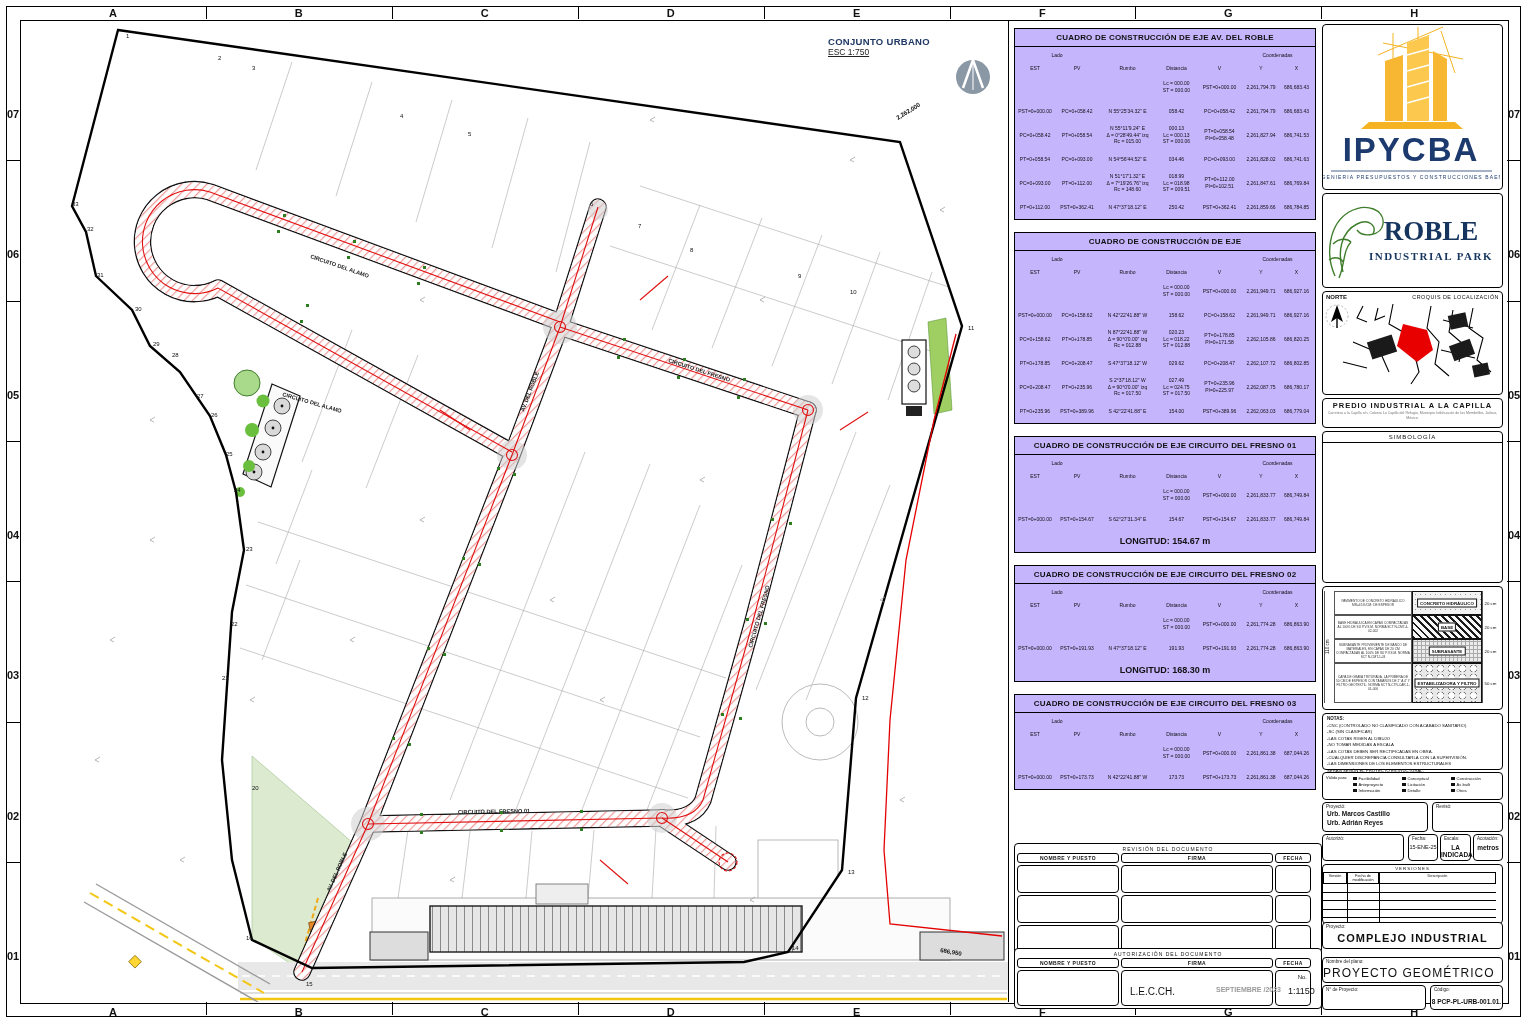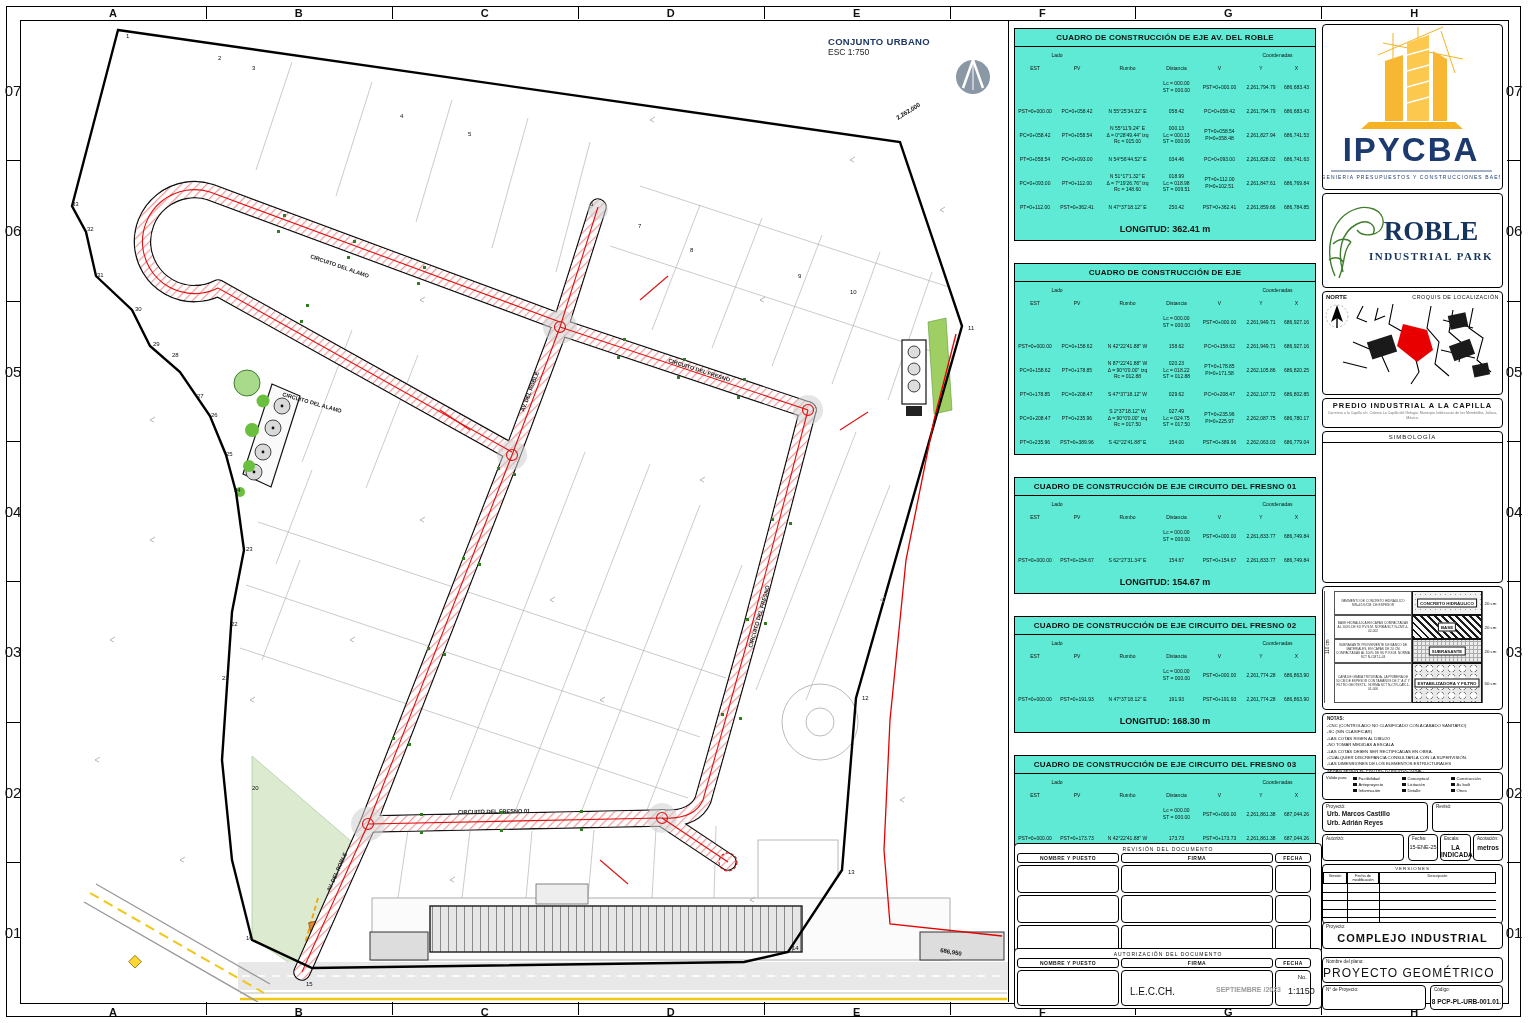--- a/index.html
+++ b/index.html
@@ -2,27 +2,27 @@
 <html><head>
 <meta charset="utf-8">
 <style>
   html,body{margin:0;padding:0;background:#fff;}
   body{width:1528px;height:1023px;position:relative;font-family:"Liberation Sans",sans-serif;color:#111;overflow:hidden;}
   .abs{position:absolute;}
   
   .frame-outer{position:absolute;left:6px;top:6px;width:1513px;height:1009px;border:1.6px solid #000;}
   .frame-inner{position:absolute;left:20px;top:20px;width:1487px;height:982px;border:1px solid #000;}
   .grid-letter{position:absolute;font-size:11px;font-weight:bold;transform:translate(-50%,-50%);}
-  .grid-number{position:absolute;font-size:15px;font-weight:normal;transform:translate(-50%,-50%);}
+  .grid-number{position:absolute;font-size:11px;font-weight:bold;transform:translate(-50%,-50%);margin-top:24px;}
   .tickv{position:absolute;width:1px;height:13px;background:#000;}
   .tickh{position:absolute;height:1px;width:13px;background:#000;}
   .vline{position:absolute;width:1px;background:#000;}
   
   #tables-col{position:absolute;left:1014px;top:28px;width:302px;}
-  .ct{border:1.7px solid #000;background:#5eead4;margin-bottom:22px;}
+  .ct{border:1.7px solid #000;background:#c4b5fd;margin-bottom:12px;}
   .ct-title{border-bottom:1.3px solid #000;text-align:center;font-weight:bold;font-size:8px;padding:4px 0;letter-spacing:.2px;}
   .ct-head,.ct-row{display:grid;grid-template-columns:40px 44px 57px 41px 45px 38px 33px;align-items:center;}
   .ct-head{padding:5px 0 4px;font-size:5px;row-gap:7px;}
   .ct-head .hc{text-align:center;}
   .ct-row{font-size:5px;min-height:22px;padding:1px 0;}
   .ct-row .c{text-align:center;white-space:pre-line;line-height:1.35;}
   .ct-long{text-align:center;font-weight:bold;font-size:9px;padding:5px 0 6px;}
   
   .rv{position:absolute;left:1014px;width:302px;border:1.7px solid #000;border-radius:4px;padding:1px 2px 2px;background:#fff;}
   .rv-title{font-size:5px;text-align:center;letter-spacing:1px;padding:1px 0;}
@@ -62,21 +62,21 @@
   .ver-head,.ver-row{display:grid;grid-template-columns:24px 32px 117px;}
   .ver-head>div{font-size:3.8px;text-align:center;border:0.6px solid #000;padding:1px 0;}
   .ver-row>div{height:7.6px;border-left:0.6px solid #000;border-bottom:1.1px solid #000;}
   .ver-row>div:first-child{border-left:none;}
   .big-val{font-size:11px;font-weight:bold;text-align:center;letter-spacing:1px;padding-top:3px;}
   .med-val{font-size:12px;font-weight:normal;letter-spacing:1px;padding-top:2px;}
   .cod-val{font-size:6.5px;font-weight:bold;text-align:center;padding-top:6px;}
   
   .plan-title{position:absolute;left:828px;top:36px;}
   .plan-title .l1{font-size:9.5px;font-weight:bold;color:#1f3864;letter-spacing:.3px;}
-  .plan-title .l2{font-size:8.5px;color:#222;}
+  .plan-title .l2{font-size:8.5px;color:#222;text-decoration:underline;}
   .foot-ini{position:absolute;font-size:10px;}
   .foot-date{position:absolute;font-size:7px;color:#9a9a9a;font-weight:bold;}
   .foot-scale{position:absolute;font-size:9px;}
 </style>
 </head>
 <body>
 
 <div class="frame-outer"></div>
 <div class="frame-inner"></div>
 <div id="grid-band">
@@ -503,21 +503,20 @@
       </div>
       <div class="ct-row">
         <div class="c">PT=0+112.00</div>
         <div class="c">PST=0+362.41</div>
         <div class="c">N 47°37'18.12" E</div>
         <div class="c">250.42</div>
         <div class="c">PST=0+362.41</div>
         <div class="c">2,261,859.66</div>
         <div class="c">686,784.85</div>
       </div>
-      <div class="ct-long">LONGITUD: 362.41 m</div>
     </div>
     <div class="ct">
       <div class="ct-title">CUADRO DE CONSTRUCCIÓN DE EJE</div>
       <div class="ct-head">
         <div class="hc" style="grid-column: 1 / 3;">Lado</div>
         <div class="hc" style="grid-column: 3 / 4;"></div>
         <div class="hc" style="grid-column: 4 / 5;"></div>
         <div class="hc" style="grid-column: 5 / 6;"></div>
         <div class="hc" style="grid-column: 6 / 8;">Coordenadas</div>
         <div class="hc">EST</div>

